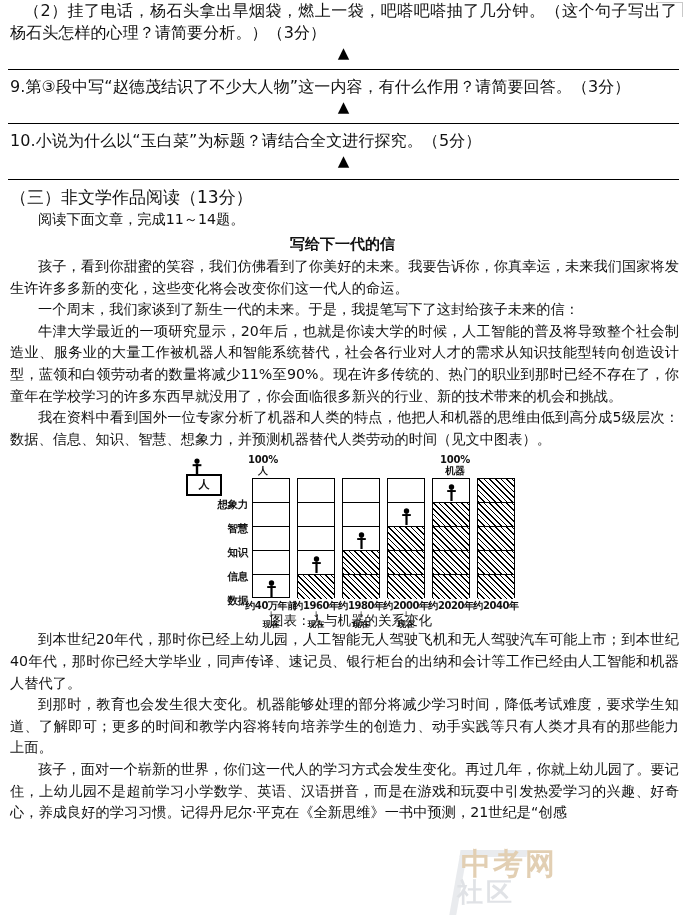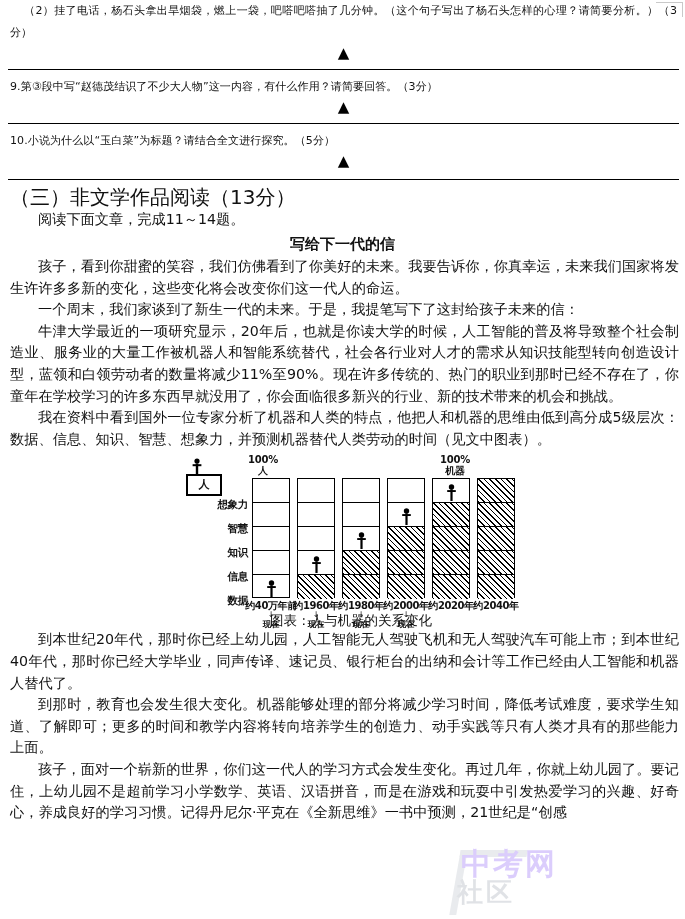--- a/index.html
+++ b/index.html
@@ -18,21 +18,21 @@
   .page {
     position: relative;
     width: 685px;
     height: 919px;
     padding: 0;
     box-sizing: border-box;
   }
 
   
   .q-line {
-    font-size: 11px;
+    font-size: 16px;
     line-height: 22px;
     padding: 0 8px 0 10px;
     letter-spacing: 0.1px;
     text-align: justify;
   }
   .q-line.indent1 { text-indent: 14px; }
 
   .para {
     font-size: 14.2px;
     line-height: 21.6px;
@@ -60,21 +60,21 @@
   .answer-slot .rule {
     position: absolute;
     left: 0; right: 0;
     bottom: 6px;
     border-bottom: 1.3px solid #000;
   }
   .answer-slot.tall { height: 34px; }
 
   
   .sec-head {
-    font-size: 20px;
+    font-size: 17px;
     line-height: 22px;
     padding: 0 8px 0 10px;
   }
   .sub-instr {
     font-size: 14.2px;
     line-height: 22px;
     padding: 0 8px 0 10px;
     text-indent: 28px;
   }
   .art-title {
@@ -236,21 +236,21 @@
     height: 66px;
     pointer-events: none;
     opacity: 0.30;
   }
   .wm-text {
     position: absolute;
     left: 6px;
     top: 2px;
     font-size: 30px;
     font-weight: bold;
-    color: #8b5cf6;
+    color: #a16207;
     letter-spacing: 2px;
     line-height: 32px;
     white-space: nowrap;
   }
   .wm-text2 {
     position: absolute;
     left: 2px;
     top: 32px;
     font-size: 26px;
     font-weight: bold;

